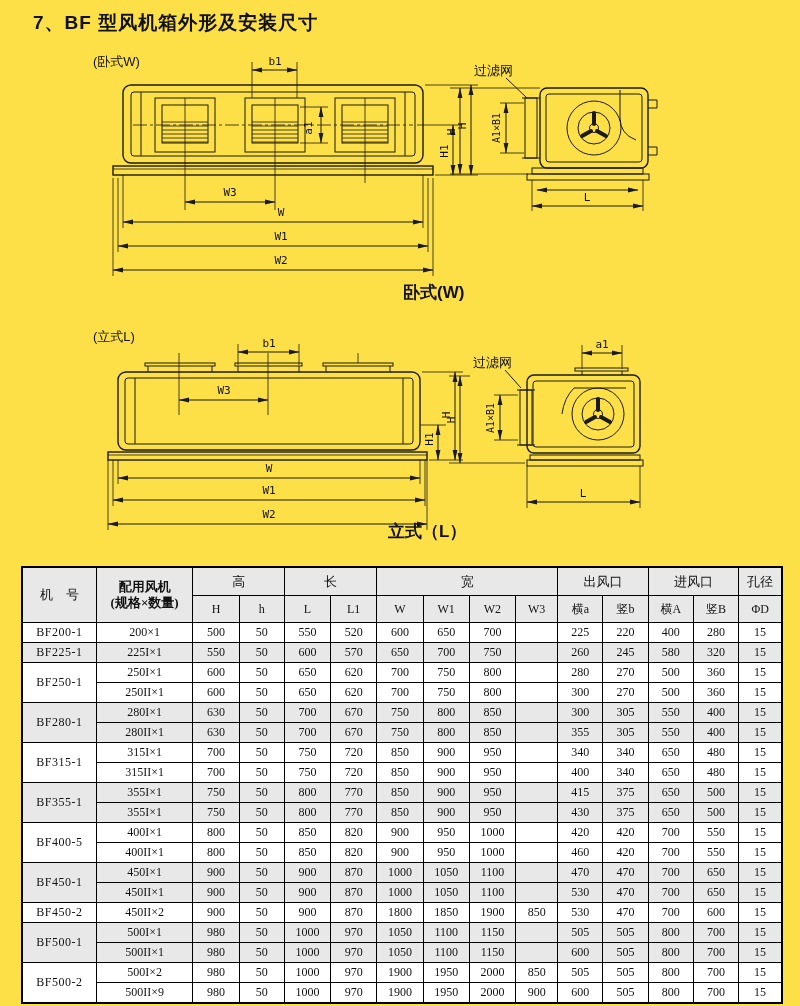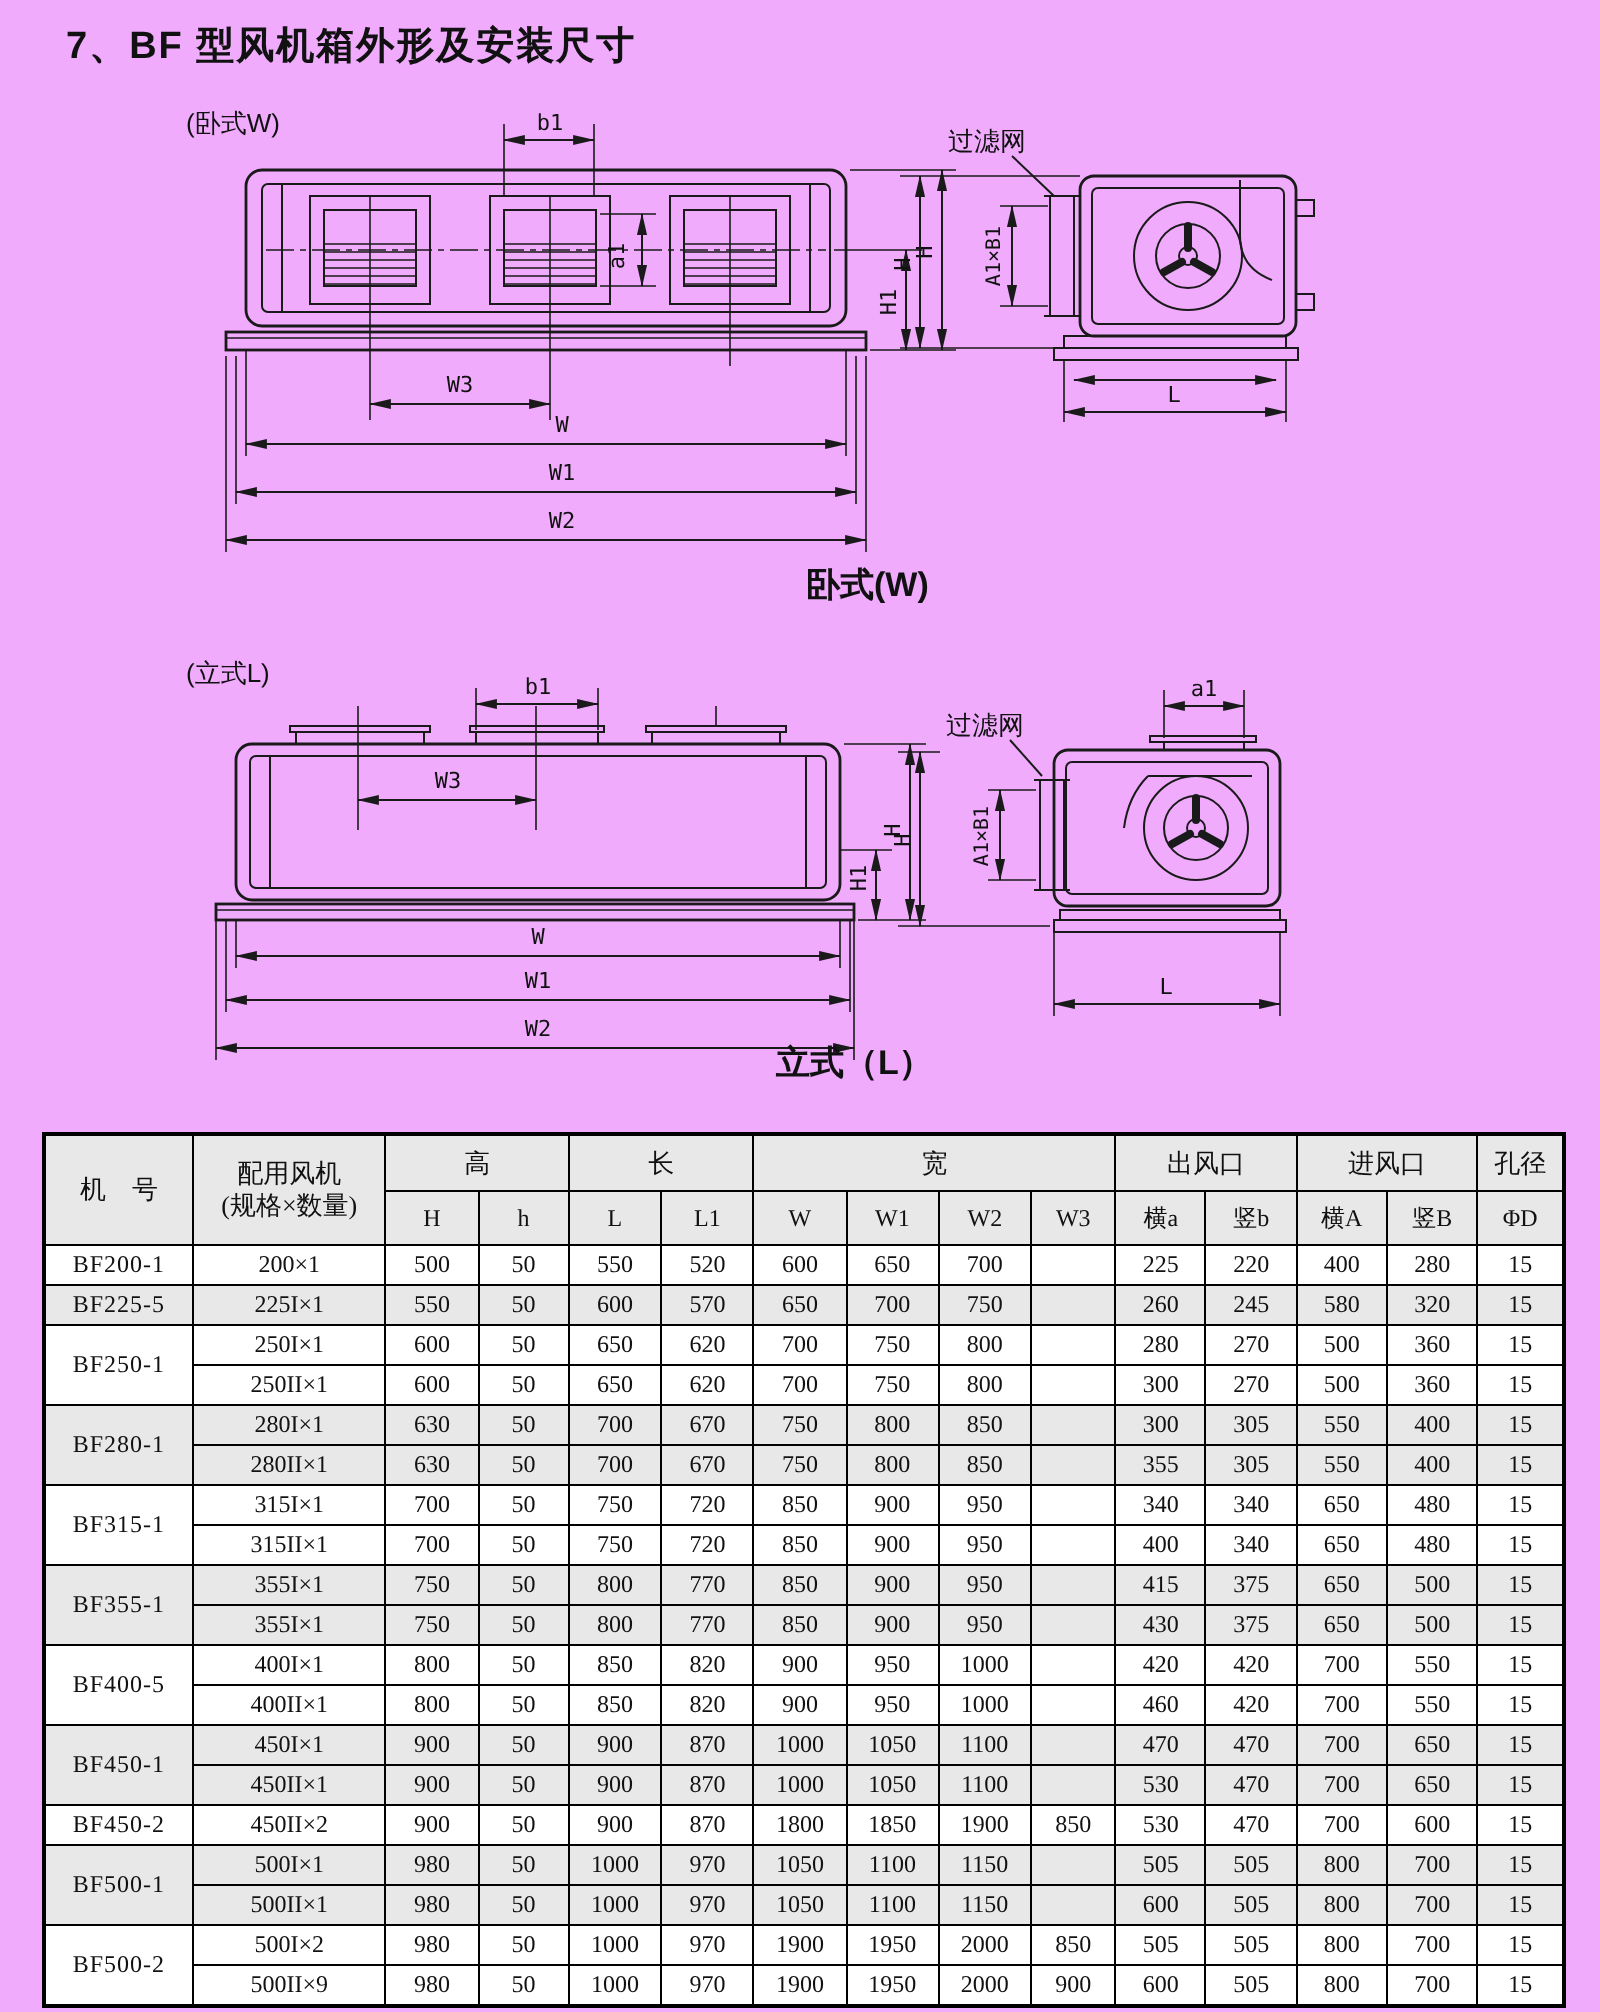--- a/index.html
+++ b/index.html
@@ -1,16 +1,16 @@
 <!DOCTYPE html>
 <html><head>
 <meta charset="utf-8">
 <style>
   html,body{margin:0;padding:0;background:#fff;}
-  .page{position:relative;width:800px;height:1006px;background:#f0abfc;overflow:hidden;
+  .page{position:relative;width:800px;height:1006px;background:#fde047;overflow:hidden;
         font-family:"Liberation Sans",sans-serif;color:#111;}
   .title{position:absolute;left:33px;top:10px;font-size:19px;font-weight:bold;
          letter-spacing:1px;font-family:"Liberation Sans",sans-serif;}
   svg{position:absolute;overflow:visible;}
   .o{fill:none;stroke:#1a1a1a;stroke-width:1.4;}
   .t{fill:none;stroke:#1a1a1a;stroke-width:1;}
   .e{fill:none;stroke:#1a1a1a;stroke-width:0.8;}
   .cl{fill:none;stroke:#1a1a1a;stroke-width:0.8;stroke-dasharray:14 3 3 3;}
   .d{fill:none;stroke:#1a1a1a;stroke-width:1;marker-start:url(#arw);marker-end:url(#arw);}
   .blade{stroke:#1a1a1a;stroke-width:4;stroke-linecap:round;}
@@ -22,21 +22,21 @@
   table.dim{position:absolute;left:21px;top:566px;width:762px;border-collapse:collapse;
             table-layout:fixed;border:2px solid #000;}
   table.dim th,table.dim td{border:1px solid #000;text-align:center;vertical-align:middle;
             padding:0;font-family:"Liberation Serif",serif;overflow:hidden;white-space:nowrap;}
   table.dim th{background:#e8e8e8;font-weight:normal;font-size:13px;}
   table.dim .sub th{font-size:12px;height:26px;}
   table.dim .top th{height:27px;}
   table.dim td{font-size:12px;height:19px;background:#fff;}
   table.dim tr.shaded td{background:#e8e8e8;}
   table.dim td.model{letter-spacing:0.5px;}
-  .fanhdr{line-height:1.2;font-size:13px;}
+  .fanhdr{line-height:1.2;font-size:13px;font-weight:bold;}
 </style>
 </head>
 <body>
 <div class="page">
 
 <svg width="0" height="0" style="position:absolute">
   <defs>
     <marker id="arw" viewBox="0 0 10 6" refX="9.5" refY="3" markerWidth="11" markerHeight="7" orient="auto-start-reverse">
           <path d="M0,0.7 L10,3 L0,5.3 z" fill="#1a1a1a"></path>
         </marker>
@@ -342,21 +342,21 @@
           <td>650</td>
           <td>700</td>
           <td></td>
           <td>225</td>
           <td>220</td>
           <td>400</td>
           <td>280</td>
           <td>15</td>
         </tr>
         <tr class="shaded">
-          <td rowspan="1" class="model">BF225-5</td>
+          <td rowspan="1" class="model">BF225-1</td>
           <td>225I×1</td>
           <td>550</td>
           <td>50</td>
           <td>600</td>
           <td>570</td>
           <td>650</td>
           <td>700</td>
           <td>750</td>
           <td></td>
           <td>260</td>

